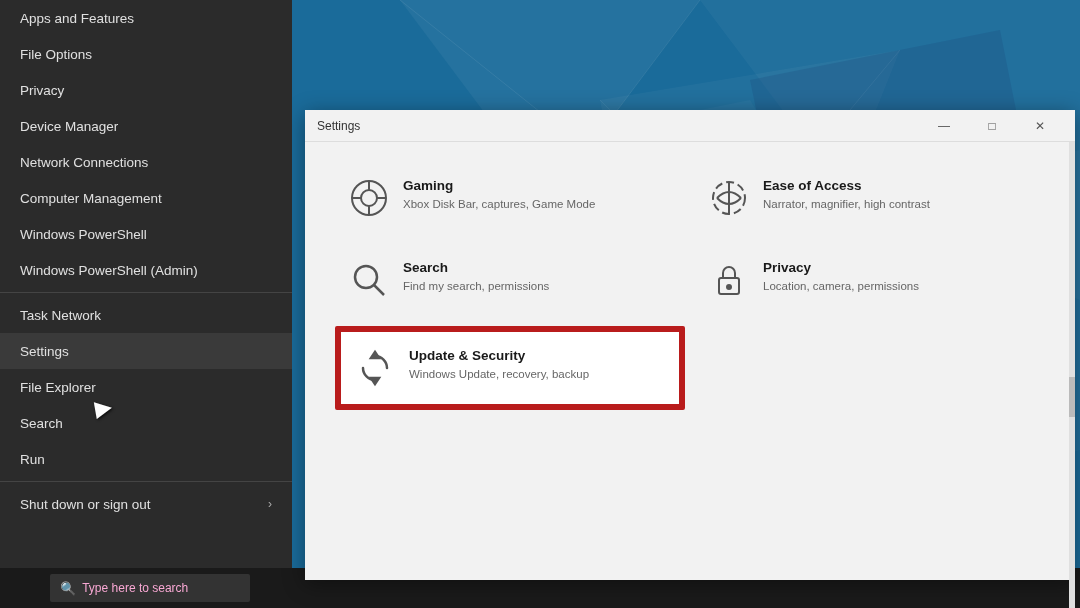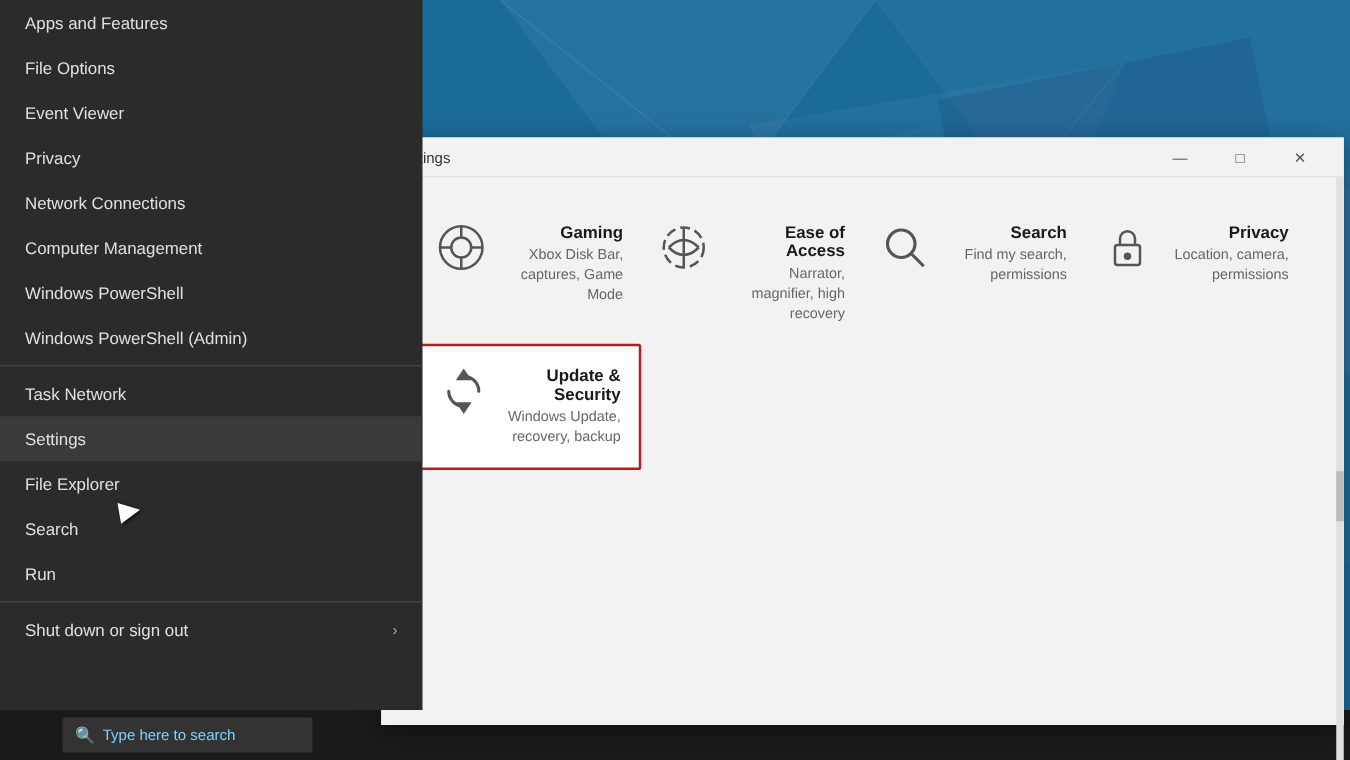--- a/index.html
+++ b/index.html
@@ -57,31 +57,31 @@
       padding: 4px 10px;
       width: 200px;
       height: 28px;
       gap: 6px;
     }
     .taskbar-search-icon {
       color: #999;
       font-size: 13px;
     }
     .taskbar-search-text {
-      color: #7dd3fc;
+      color: #f9a8d4;
       font-size: 12px;
     }
 
     
     .context-menu {
       position: absolute;
       left: 0;
       top: 0;
       bottom: 40px;
-      width: 338px;
+      width: 292px;
       background: #2b2b2b;
       z-index: 20;
       display: flex;
       flex-direction: column;
       overflow-y: auto;
     }
     .menu-item {
       display: flex;
       align-items: center;
       justify-content: space-between;
@@ -162,36 +162,36 @@
 
     .settings-content {
       flex: 1;
       background: #f2f2f2;
       overflow-y: auto;
       padding: 20px 30px;
     }
 
     .settings-grid {
       display: grid;
-      grid-template-columns: 1fr 1fr 1fr 1fr;
-      text-align: right;
+      grid-template-columns: 1fr 1fr;
+      gap: 10px;
     }
 
     .settings-item {
       display: flex;
       align-items: flex-start;
       padding: 16px 14px;
       background: transparent;
       cursor: pointer;
       border-radius: 2px;
       gap: 14px;
     }
     .settings-item.highlighted {
       background: white;
-      border: 2px solid #b91c1c;
+      border: 6px solid #b91c1c;
     }
 
     .settings-icon {
       width: 40px;
       height: 40px;
       flex-shrink: 0;
       display: flex;
       align-items: center;
       justify-content: center;
       color: #555;
@@ -269,24 +269,24 @@
 </div>
 
 <div class="context-menu" id="context-menu">
 <div class="menu-item">
       <span>Apps and Features</span>
     </div>
     <div class="menu-item">
       <span>File Options</span>
     </div>
     <div class="menu-item">
-      <span>Event Viewer</span>
-    </div>
-    <div class="menu-item">
       <span>Privacy</span>
+    </div>
+    <div class="menu-item">
+      <span>Device Manager</span>
     </div>
     <div class="menu-item">
       <span>Network Connections</span>
     </div>
     <div class="menu-item">
       <span>Computer Management</span>
     </div>
     <div class="menu-item">
       <span>Windows PowerShell</span>
     </div>
@@ -349,21 +349,21 @@
           <div class="settings-icon">
             <svg viewBox="0 0 40 40" width="40" height="40" fill="none" stroke="#555" stroke-width="2">
     <circle cx="20" cy="20" r="16" stroke-dasharray="8 4"></circle>
     <path d="M8 20 Q20 8 32 20"></path>
     <path d="M8 20 Q20 32 32 20"></path>
     <line x1="20" y1="4" x2="20" y2="36"></line>
   </svg>
           </div>
           <div class="settings-text">
             <h3>Ease of Access</h3>
-            <p>Narrator, magnifier, high recovery</p>
+            <p>Narrator, magnifier, high contrast</p>
           </div>
         </div>
         <div class="settings-item">
           <div class="settings-icon">
             <svg viewBox="0 0 40 40" width="40" height="40" fill="none" stroke="#555" stroke-width="2.5">
     <circle cx="17" cy="17" r="11"></circle>
     <line x1="25" y1="25" x2="35" y2="35"></line>
   </svg>
           </div>
           <div class="settings-text">

